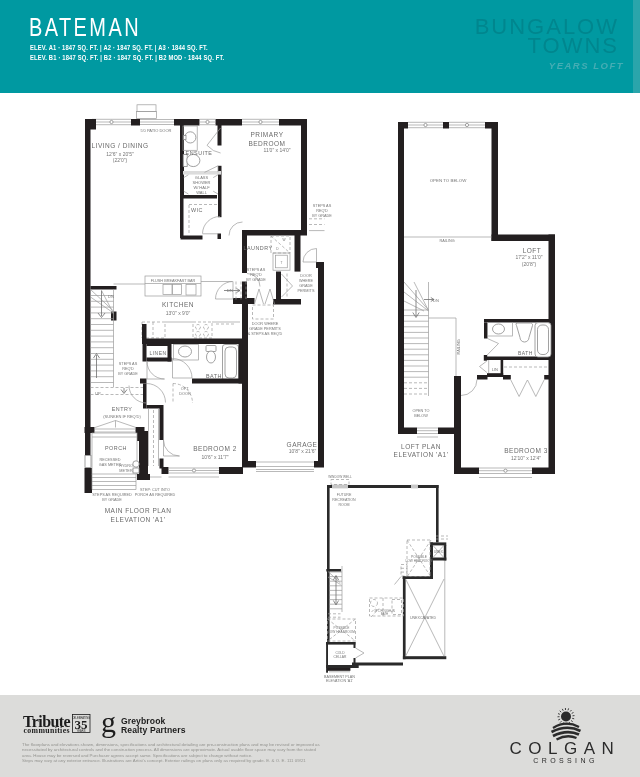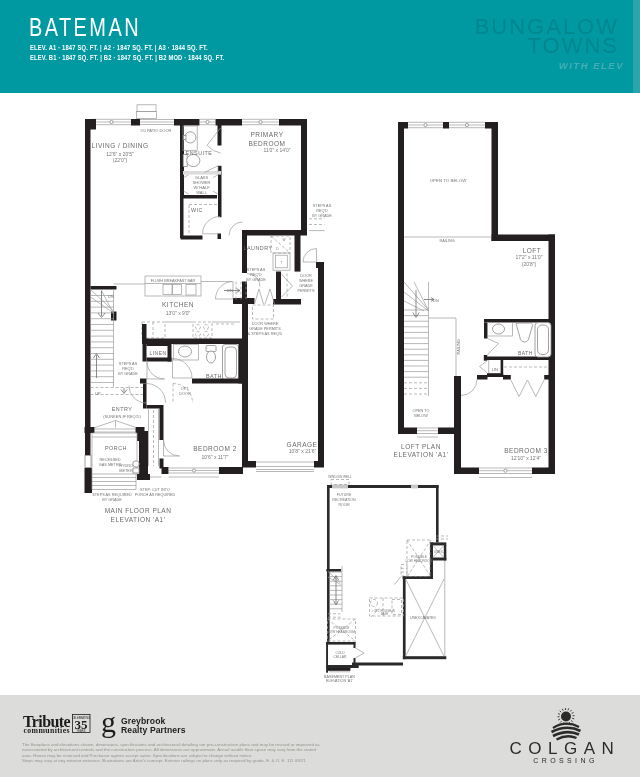--- a/index.html
+++ b/index.html
@@ -19,21 +19,21 @@
   #plansvg{left:0;top:0;}
 </style>
 </head>
 <body>
   <div id="header" class="abs"></div>
   <div id="hstrip" class="abs"></div>
   <div id="btitle" class="abs">BATEMAN</div>
   <div class="abs elev" style="top:44px;">ELEV. A1 · 1847 SQ. FT. | A2 · 1847 SQ. FT. | A3 · 1844 SQ. FT.</div>
   <div class="abs elev" style="top:54px;">ELEV. B1 · 1847 SQ. FT. | B2 · 1847 SQ. FT. | B2 MOD · 1844 SQ. FT.</div>
   <div id="bungalow" class="abs">BUNGALOW<br>TOWNS</div>
-  <div id="withloft" class="abs">WITH ELEV</div>
+  <div id="withloft" class="abs">YEARS LOFT</div>
 
   <div id="footer" class="abs"></div>
   <div id="fineprint" class="abs"><span>The floorplans and elevations shown, dimensions, specifications and architectural detailing are pre-construction plans and may be revised or improved as</span><br><span>necessitated by architectural controls and the construction process. All dimensions are approximate. Actual usable floor space may vary from the stated</span><br><span>area. House may be reversed and Purchaser agrees accept same. Specifications are subject to change without notice.</span><br><span>Steps may vary at any exterior entrance. Illustrations are Artist's concept. Exterior railings on plans only as required by grade. E. &amp; O. E. 111 09/21</span></div>
 
   <svg id="plansvg" class="abs" width="640" height="777" viewBox="0 0 640 777">
     <style>
 .w{fill:#231f20;}.bw{fill:#2a2a2a;}
 .tl{stroke:#9b9b9b;fill:none;stroke-width:0.7;}
 .tk{stroke:#6f6f6f;fill:none;stroke-width:0.8;}
 .td{stroke:#9b9b9b;fill:none;stroke-width:0.7;stroke-dasharray:3 2;}

